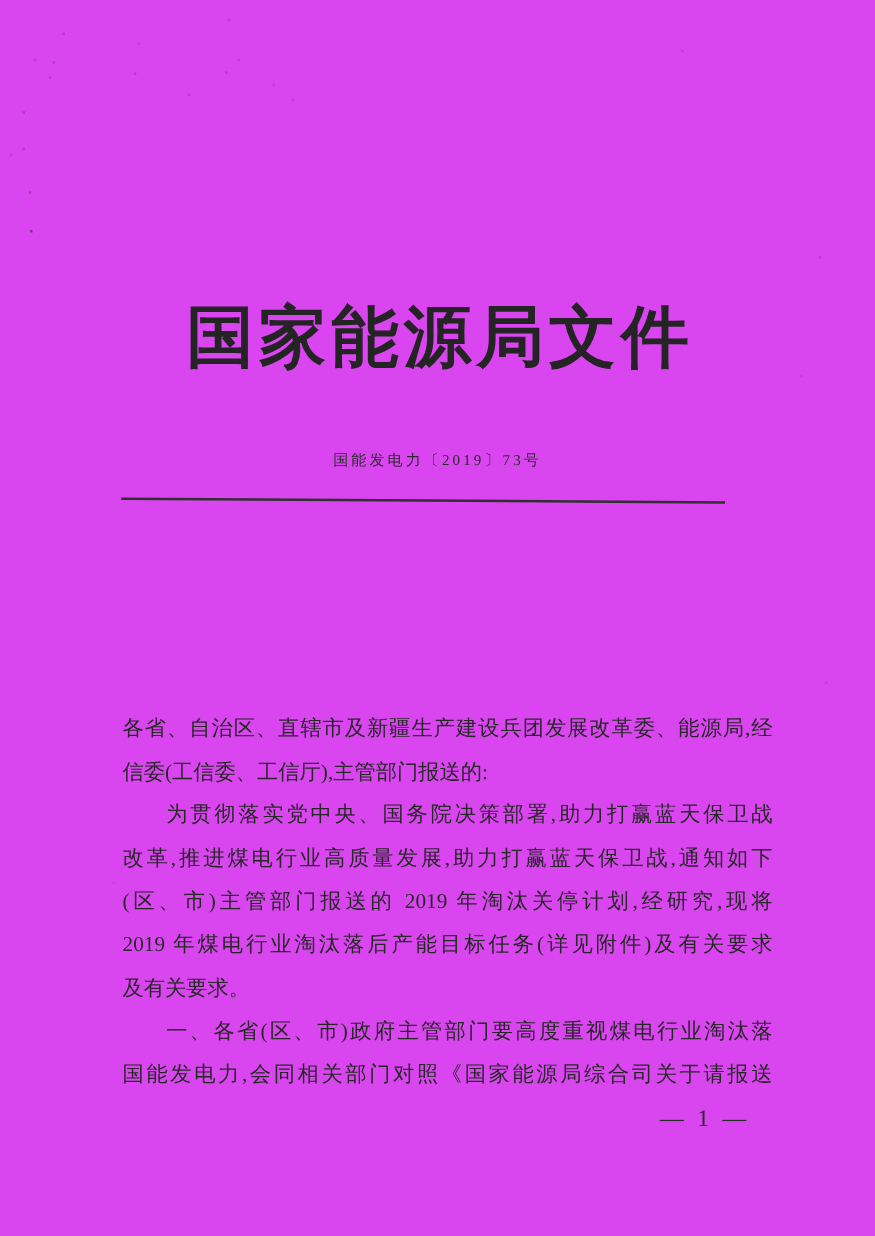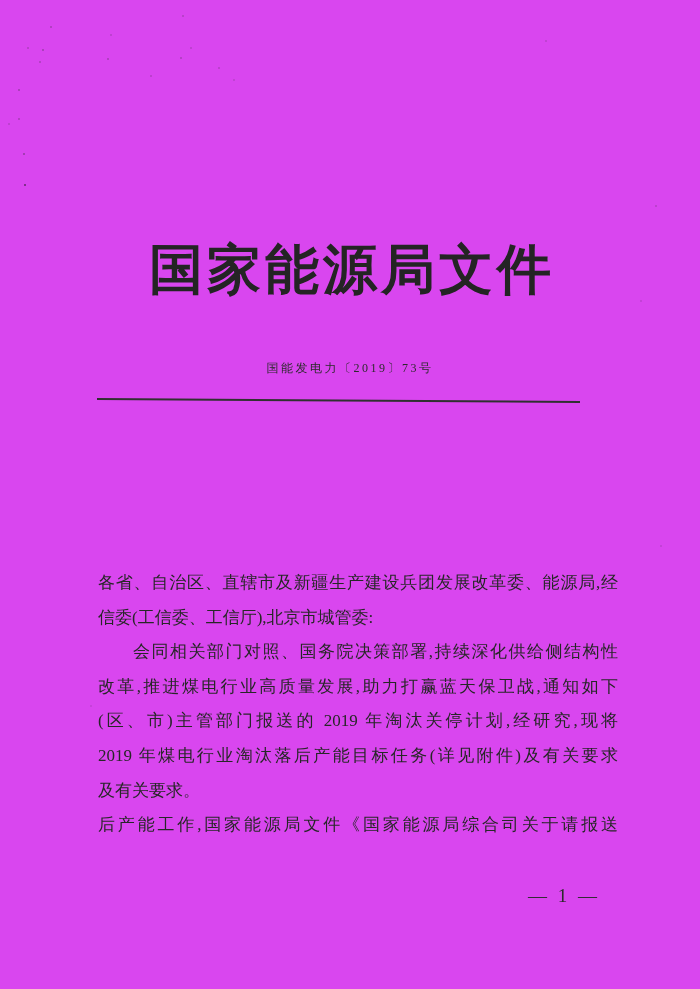--- a/index.html
+++ b/index.html
@@ -128,23 +128,24 @@
 
   <div class="agency-header">国家能源局文件</div>
 
   <div class="doc-number">国能发电力〔2019〕73号</div>
 
   <div class="header-divider"></div>
 
 
   <div class="body-text">
     <p>各省、自治区、直辖市及新疆生产建设兵团发展改革委、能源局,经</p>
-    <p class="no-justify">信委(工信委、工信厅),北京市城管委:</p>
-    <p class="indent">会同相关部门对照、国务院决策部署,持续深化供给侧结构性</p>
+    <p class="no-justify">信委(工信委、工信厅),主管部门报送的:</p>
+    <p class="indent">为贯彻落实党中央、国务院决策部署,助力打赢蓝天保卫战</p>
     <p>改革,推进煤电行业高质量发展,助力打赢蓝天保卫战,通知如下</p>
     <p>(区、市)主管部门报送的 2019 年淘汰关停计划,经研究,现将</p>
     <p>2019 年煤电行业淘汰落后产能目标任务(详见附件)及有关要求</p>
     <p class="no-justify">及有关要求。</p>
-    <p>后产能工作,国家能源局文件《国家能源局综合司关于请报送</p>
+    <p class="indent">一、各省(区、市)政府主管部门要高度重视煤电行业淘汰落</p>
+    <p>国能发电力,会同相关部门对照《国家能源局综合司关于请报送</p>
   </div>
 
   <div class="page-number">— 1 —</div>
 </div>
 
 </body></html>

